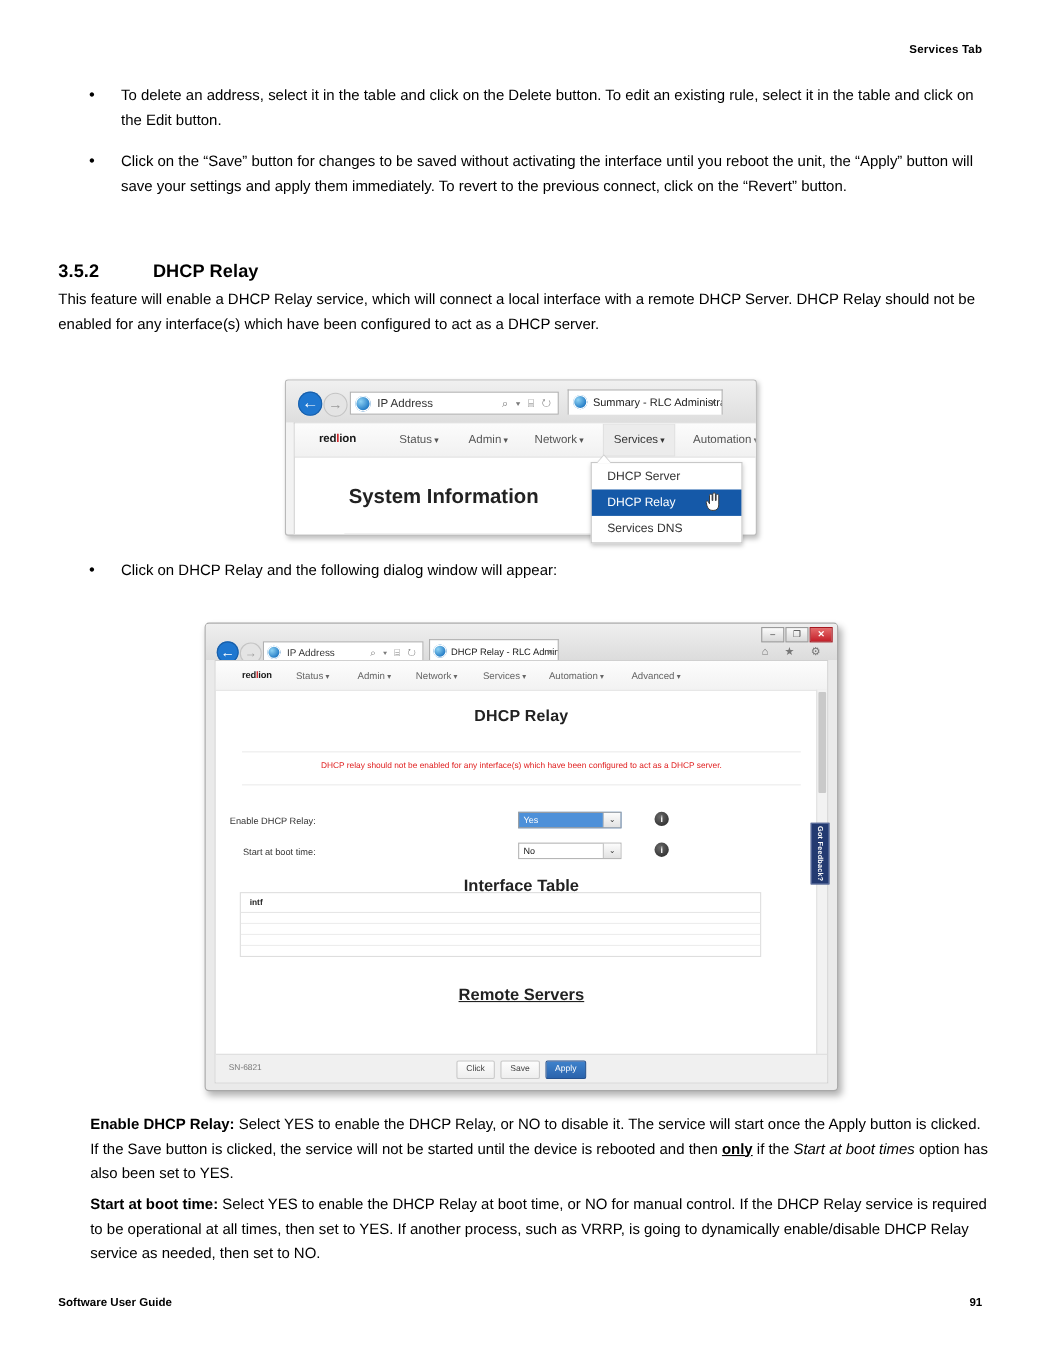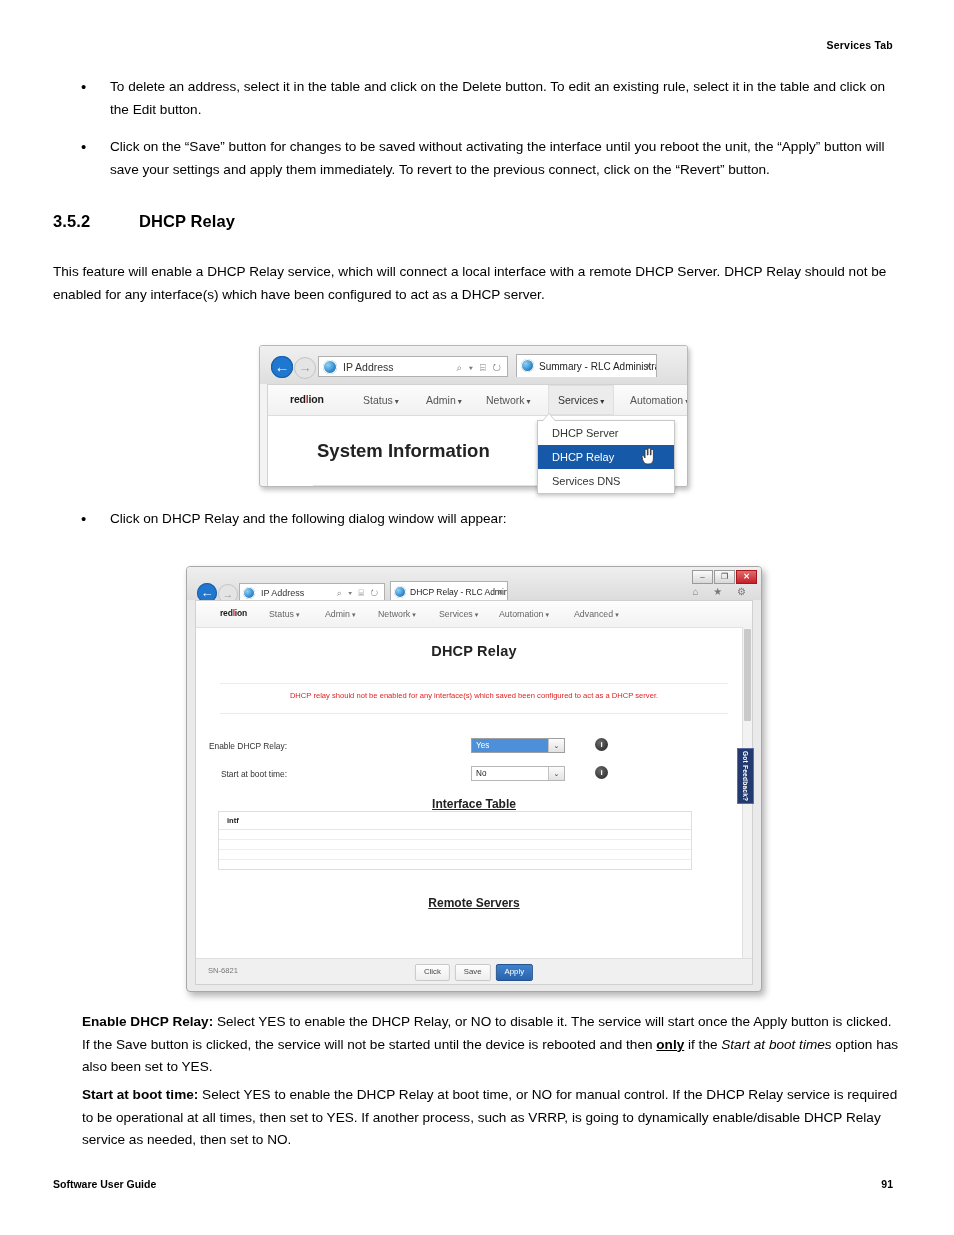--- a/index.html
+++ b/index.html
@@ -226,21 +226,21 @@
     font-size:7px;color:#333;text-align:center;line-height:13px;
   }
   .ibtn{
     position:absolute;left:399px;width:13px;height:13px;border-radius:50%;
     background:radial-gradient(circle at 40% 35%,#6b6b6b,#202020);
     color:#fff;font-size:8px;font-weight:bold;text-align:center;line-height:13px;
   }
 
   .tbl-title{
     position:absolute;left:0;right:0;text-align:center;
-    font-size:12px;font-weight:bold;color:#222;text-decoration:underline;
+    font-size:15px;font-weight:bold;color:#222;text-decoration:underline;
   }
   .tbl{
     position:absolute;left:22px;width:474px;
     border:1px solid #dedede;background:#fff;box-sizing:border-box;
   }
   .tbl .th{
     font-size:7.6px;font-weight:bold;color:#222;padding:4px 0 4px 8px;
     border-bottom:1px solid #e6e6e6;
   }
   .tbl .tr{height:9px;border-bottom:1px solid #ededed;}
@@ -284,21 +284,21 @@
         <span class="dot">•</span>
         <span>To delete an address, select it in the table and click on the Delete button. To edit an existing rule, select it in the table and click on the Edit button.</span>
       </li>
       <li>
         <span class="dot">•</span>
         <span>Click on the “Save” button for changes to be saved without activating the interface until you reboot the unit, the “Apply” button will save your settings and apply them immediately. To revert to the previous connect, click on the “Revert” button.</span>
       </li>
     </ul>
   </div>
 
-  <div class="col" style="top:212px;">
+  <div class="col" style="top:238px;">
     <h2 class="section">
       <span class="num">3.5.2</span>
       <span>DHCP Relay</span>
     </h2>
   </div>
 
   <div class="col" style="top:261px;">
     <p class="para">This feature will enable a DHCP Relay service, which will connect a local interface with a remote DHCP Server. DHCP Relay should not be enabled for any interface(s) which have been configured to act as a DHCP server.</p>
   </div>
 
@@ -380,21 +380,21 @@
         <div class="navitem" style="left:73px;"><span>Status</span><span class="caret">▾</span></div>
         <div class="navitem" style="left:129px;"><span>Admin</span><span class="caret">▾</span></div>
         <div class="navitem" style="left:182px;"><span>Network</span><span class="caret">▾</span></div>
         <div class="navitem" style="left:243px;"><span>Services</span><span class="caret">▾</span></div>
         <div class="navitem" style="left:303px;"><span>Automation</span><span class="caret">▾</span></div>
         <div class="navitem" style="left:378px;"><span>Advanced</span><span class="caret">▾</span></div>
       </div>
 
       <div class="pg-title">DHCP Relay</div>
       <div class="warn-rule-top"></div>
-      <div class="warn-text">DHCP relay should not be enabled for any interface(s) which saved been configured to act as a DHCP server.</div>
+      <div class="warn-text">DHCP relay should not be enabled for any interface(s) which have been configured to act as a DHCP server.</div>
       <div class="warn-rule-bot"></div>
 
       <div class="frow" style="top:137px;">
         <div class="flabel">Enable DHCP Relay:</div>
         <div class="fselect sel">
           <span>Yes</span>
           <span class="arrowbox">⌄</span>
         </div>
         <div class="ibtn">i</div>
       </div>

